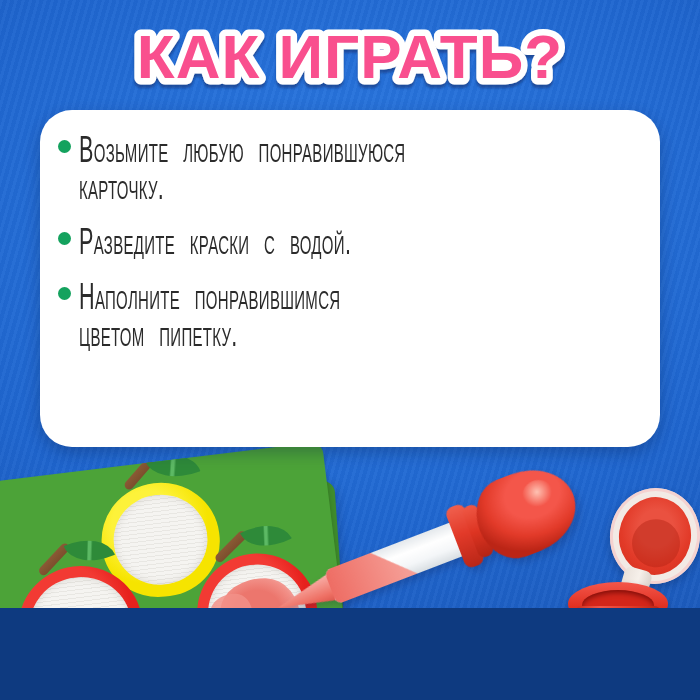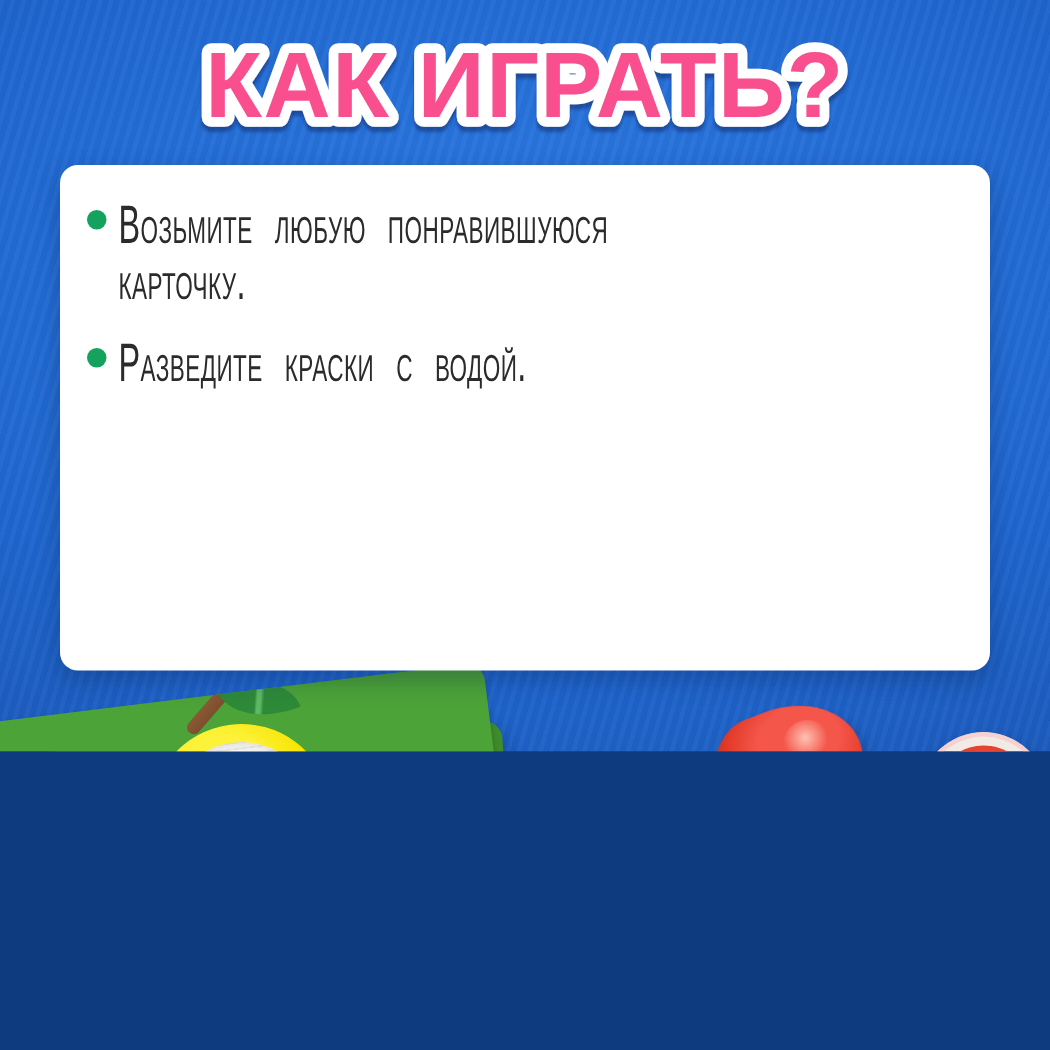--- a/index.html
+++ b/index.html
@@ -1,36 +1,36 @@
 <!DOCTYPE html>
 <html style="--background: #1f66cf; --background_hi: #2d7ce4; --background_lo: #1a53ae; --title: #f9508e; --bullet: #14a25e; --text: #2b2b2b; --green_card: #4ca338; --green_card_back: #3f8c2c; --apple_red: #e7211d; --apple_yellow: #f6e400; --leaf: #2e8a39; --leaf_vein: #5cb964; --stem: #7c4e2c; --cotton: #f5f4f1; --splotch: #f29088; --splotch_deep: #ec766d; --paint: #e23a29; --lid: #f2eae5;"><head>
 <meta charset="utf-8">
 <style>
   html,body{margin:0;padding:0;background:#0e3a80;}
   .stage{
-    position:relative;width:700px;height:501px;overflow:hidden;
+    position:relative;width:700px;height:608px;overflow:hidden;
     font-family:"Liberation Sans",sans-serif;
     background:radial-gradient(130% 105% at 50% 38%, var(--background_hi) 0%, var(--background) 48%, var(--background_lo) 88%, #123f8a 100%);
   }
   .stage::after{
     content:"";position:absolute;inset:0;pointer-events:none;
     background:repeating-linear-gradient(106deg, rgba(255,255,255,.028) 0 3px, rgba(10,20,60,.03) 3px 7px);
   }
 
   
   .title-wrap{position:absolute;left:0;top:6px;width:700px;height:96px;z-index:5;}
   .title-wrap text{
     font-family:"Liberation Sans",sans-serif;font-weight:bold;font-size:62px;letter-spacing:1px;
     stroke:#ffffff;stroke-width:13px;paint-order:stroke;stroke-linejoin:round;
   }
 
   
   .card{
     position:absolute;left:40px;top:110px;width:620px;height:337px;z-index:4;
-    background:#ffffff;border-radius:12px;
+    background:#ffffff;border-radius:32px;
     box-shadow:0 6px 16px rgba(8,25,70,.30);
   }
   .list{list-style:none;margin:0;padding:21px 14px 0 18px;}
   .list li{display:flex;align-items:flex-start;margin-bottom:18px;}
   .bullet{
     flex:0 0 auto;width:13px;height:13px;border-radius:50%;
     background:var(--bullet);margin:9px 8px 0 0;
   }
   .li-text{
     display:inline-block;white-space:pre-line;
@@ -191,20 +191,24 @@
   <div class="card">
     <ul class="list">
       <li>
         <span class="bullet"></span>
         <span class="li-text">Возьмите любую понравившуюся карточку.</span>
       </li>
       <li>
         <span class="bullet"></span>
         <span class="li-text">Разведите краски с водой.</span>
       </li>
+      <li>
+        <span class="bullet"></span>
+        <span class="li-text">Наполните понравившимся цветом пипетку.</span>
+      </li>
     </ul>
   </div>
 
   <div class="scene">
 
     <div class="card-back"></div>
 
     <div class="green-card">
 
       <div class="apple yellow">

